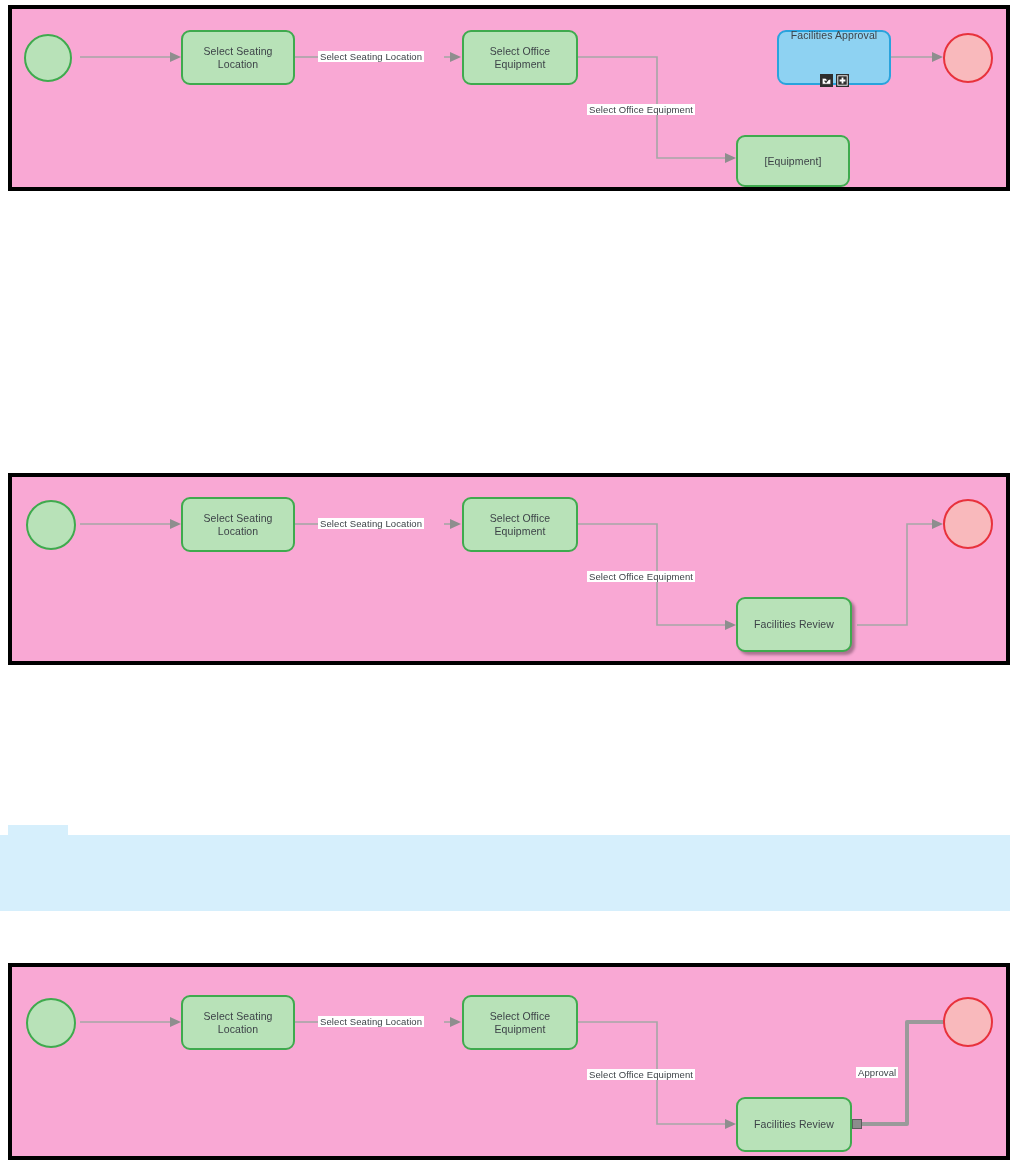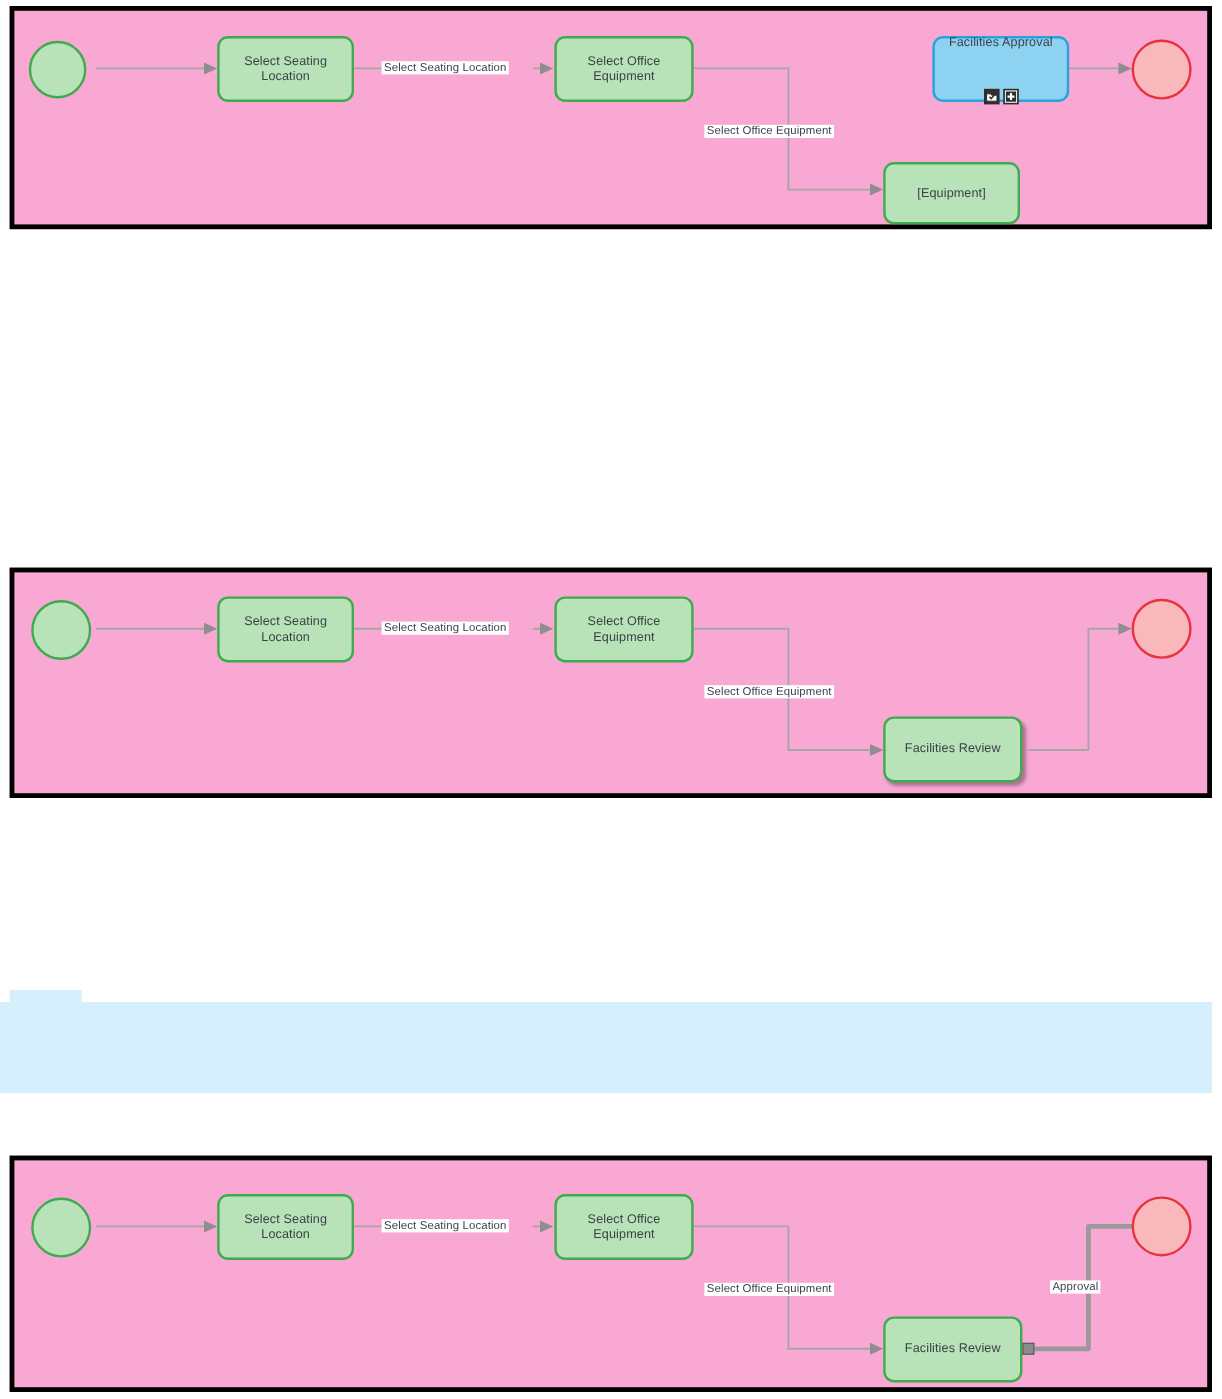--- a/index.html
+++ b/index.html
@@ -270,21 +270,21 @@
       <div class="task task-green" style="left:450px; top:28px; width:116px; height:55px;">
         <span class="task-label">Select Office Equipment</span>
       </div>
 
       <div class="flow-label" style="left:575px; top:102px;">Select Office Equipment</div>
 
       <div class="task task-green" style="left:724px; top:130px; width:116px; height:55px;">
         <span class="task-label">Facilities Review</span>
       </div>
 
-      <div class="flow-label" style="left:863px; top:100px;">Approval</div>
+      <div class="flow-label" style="left:844px; top:100px;">Approval</div>
 
       <div class="handle" style="left:840px; top:152px;"></div>
       <div class="handle" style="left:936px; top:50px;"></div>
 
       <div class="evt evt-end" style="left:931px; top:30px; width:50px; height:50px;"></div>
 
     </div>
   </div>
 
 </div>

